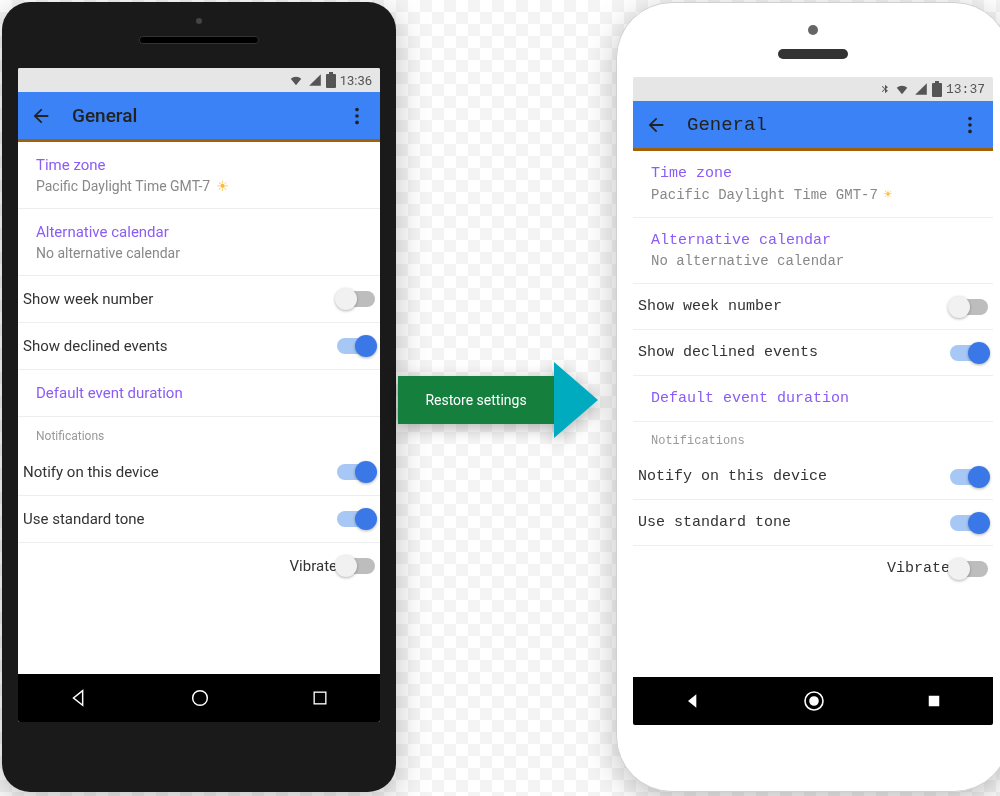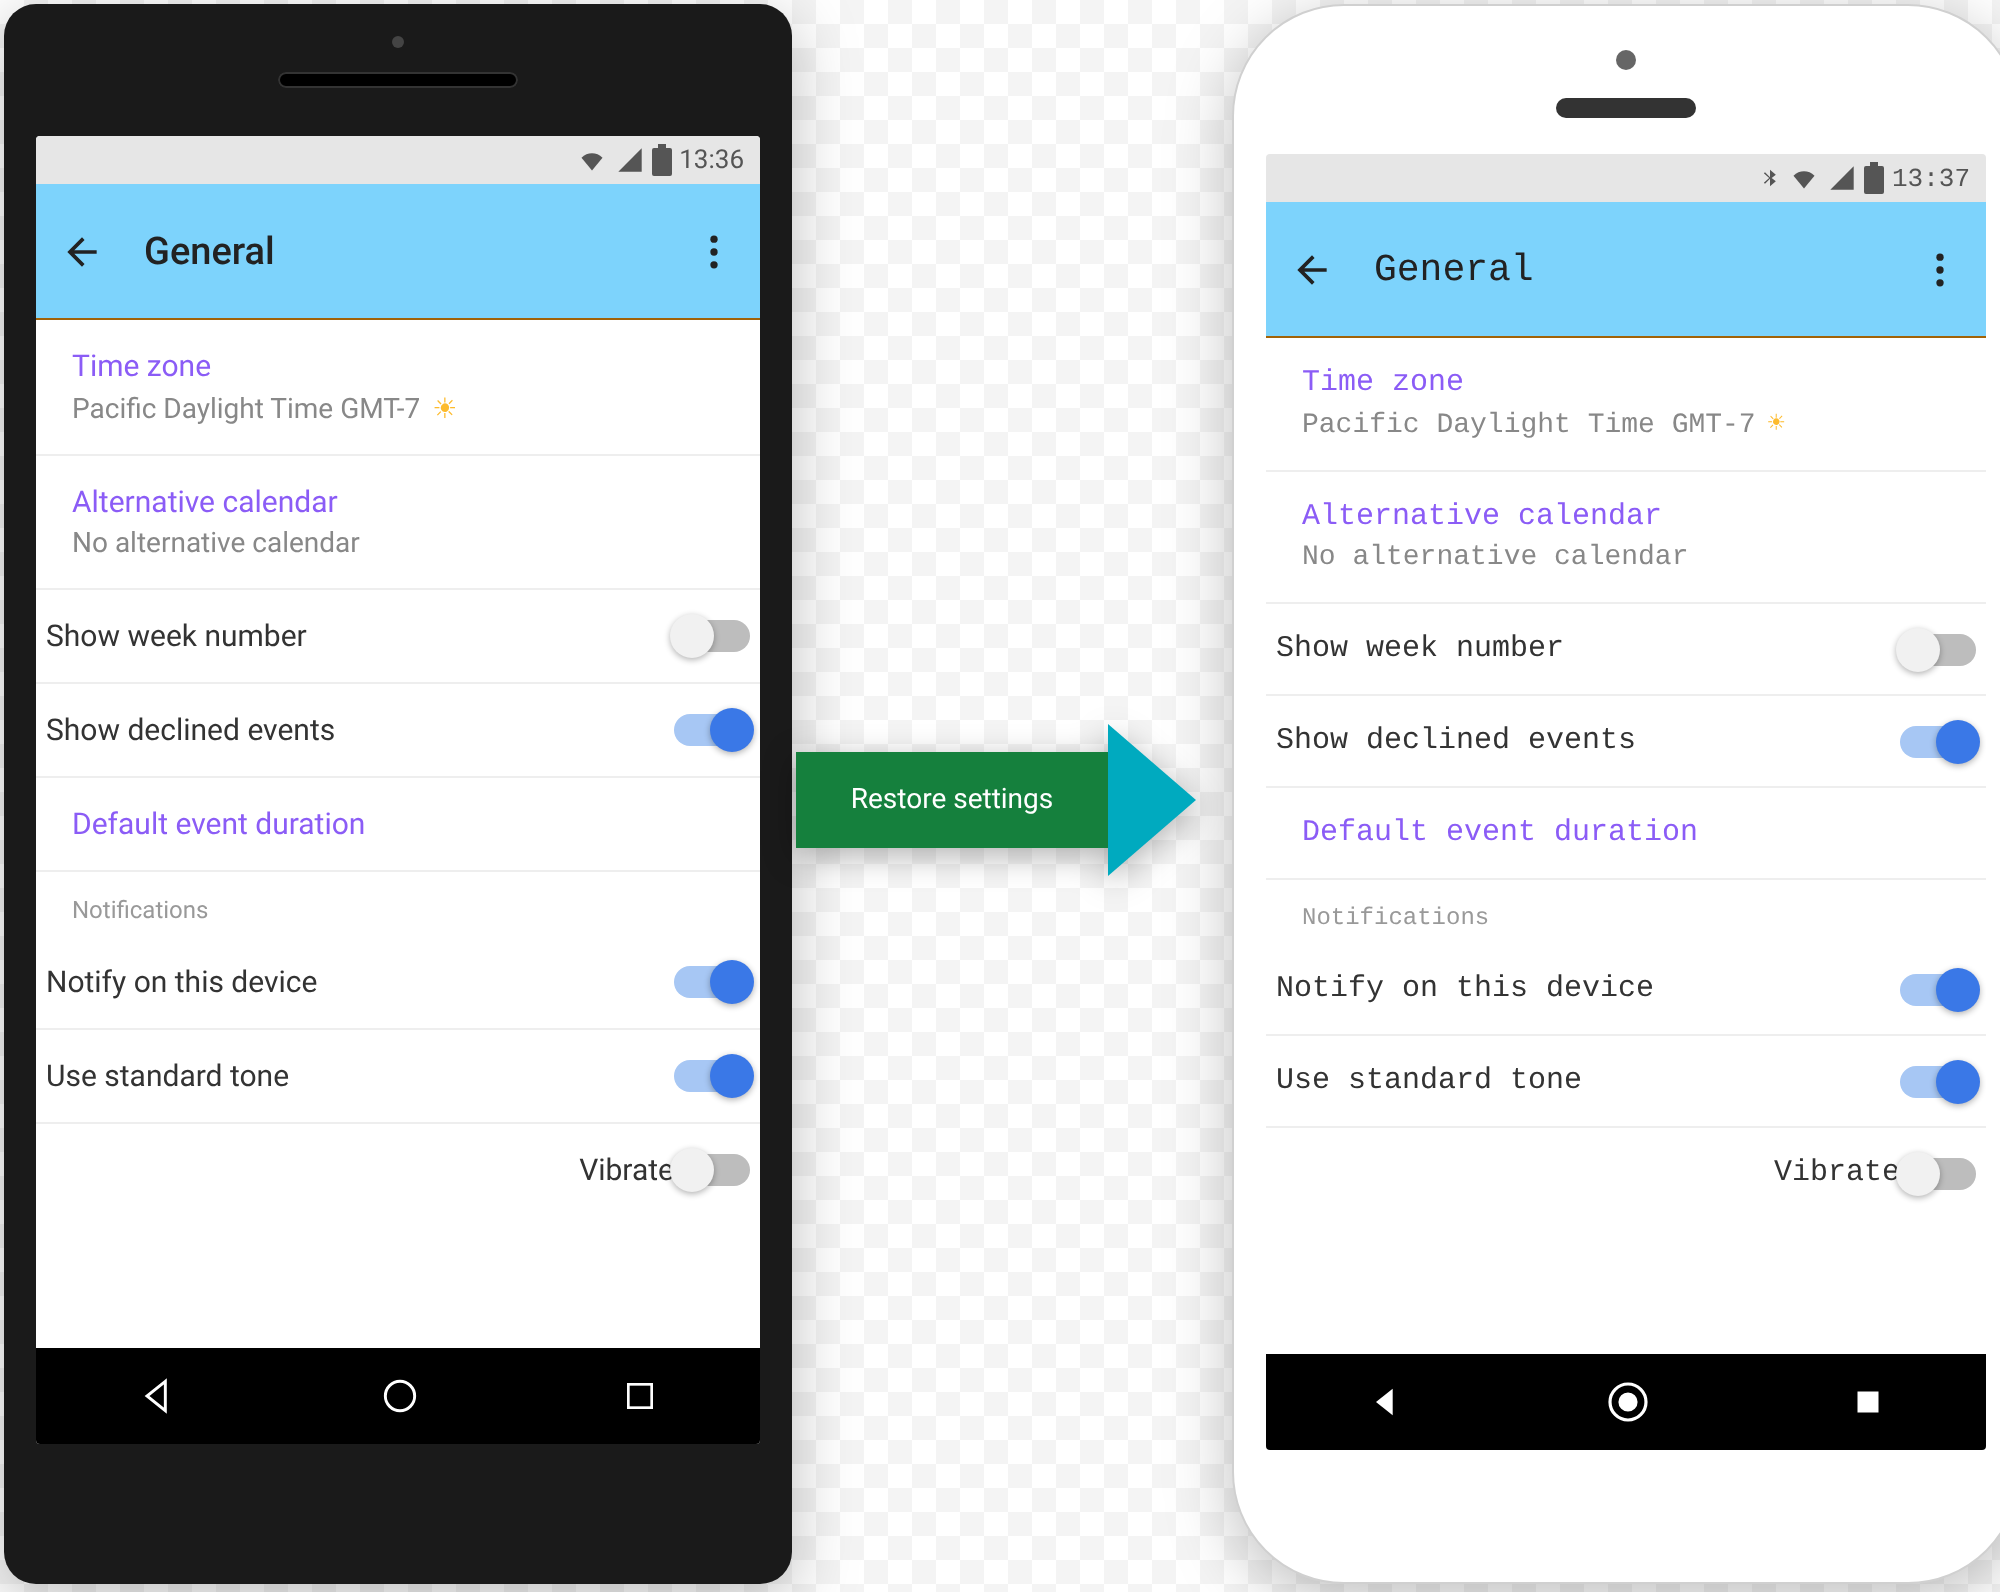--- a/index.html
+++ b/index.html
@@ -8,21 +8,21 @@
     width: 1000px;
     height: 796px;
     background:
       repeating-conic-gradient(#f4f4f4 0% 25%, #ffffff 0% 50%) 0 0 / 24px 24px;
     position: relative;
   }
 
   
   .phone {
     position: absolute;
-    border-radius: 16px;
+    border-radius: 28px;
     filter: drop-shadow(0 8px 16px rgba(0,0,0,0.25));
   }
   .phone-left {
     left: 2px; top: 2px;
     width: 394px; height: 790px;
     background: #1a1a1a;
     padding: 66px 16px 70px 16px;
   }
   .phone-left::before { 
     content:"";
@@ -72,26 +72,26 @@
     display:flex; align-items:center; justify-content:flex-end;
     padding: 0 8px;
     gap:4px;
     font-size:13px; color:#555;
   }
   .statusbar .sicon { display:inline-flex; align-items:center; }
   .statusbar svg { display:block; }
 
   
   .toolbar {
-    height:68px;
+    height:50px;
     display:flex; align-items:center;
     padding: 0 12px;
     gap:20px;
-    border-bottom:1px solid #a16207;
-    background:#7dd3fc;
+    border-bottom:3px solid #a16207;
+    background:#3b82f6;
   }
   .toolbar .title {
     font-size:19px; font-weight:500; color:#222;
     flex:1;
   }
   .ticon { display:inline-flex; cursor:pointer; }
 
   
   .content {
     flex:1; overflow-y:auto;

